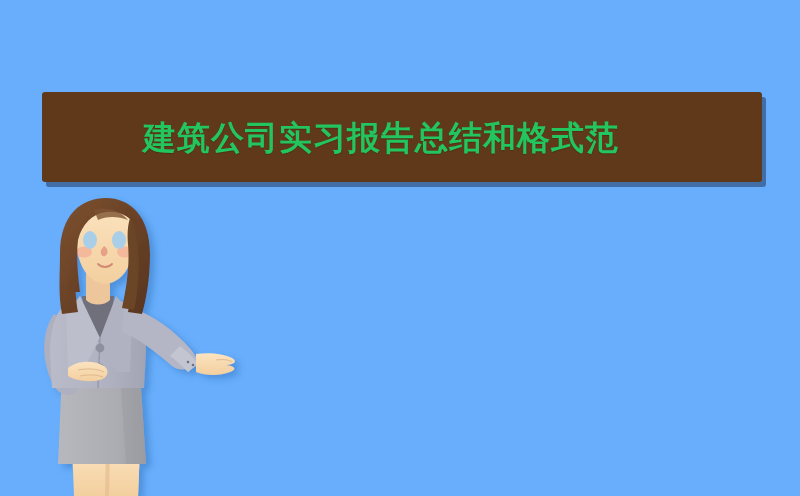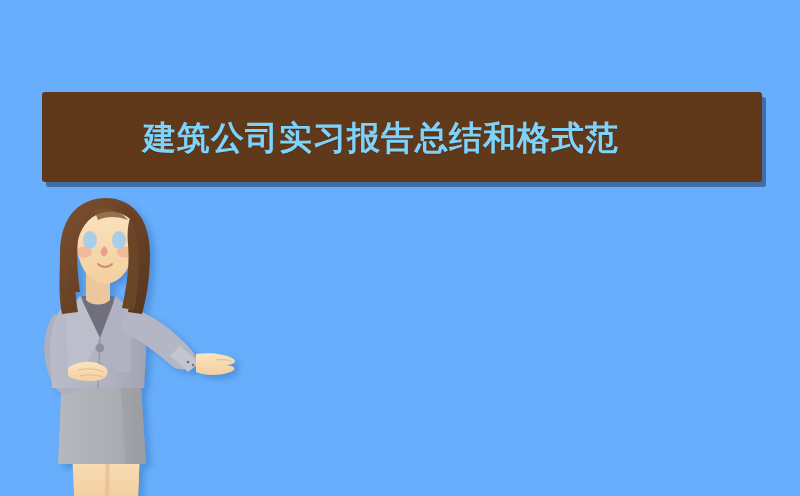--- a/index.html
+++ b/index.html
@@ -26,21 +26,21 @@
     height: 90px;
     background: #60391a;
     border-radius: 3px;
     box-shadow: 4px 5px 0 rgba(17, 33, 61, 0.45);
   }
   #title-text {
     position: absolute;
     left: 101px;
     top: 50%;
     transform: translateY(-50%);
-    color: #7dd3fc;
+    color: #22c55e;
     font-size: 33px;
     font-weight: bold;
     letter-spacing: 1px;
     white-space: nowrap;
     line-height: 1;
     text-shadow: 0 1px 1px rgba(0,0,0,0.18);
     font-family: "DejaVu Sans", "Liberation Sans", sans-serif;
   }
   
   #illustration {

